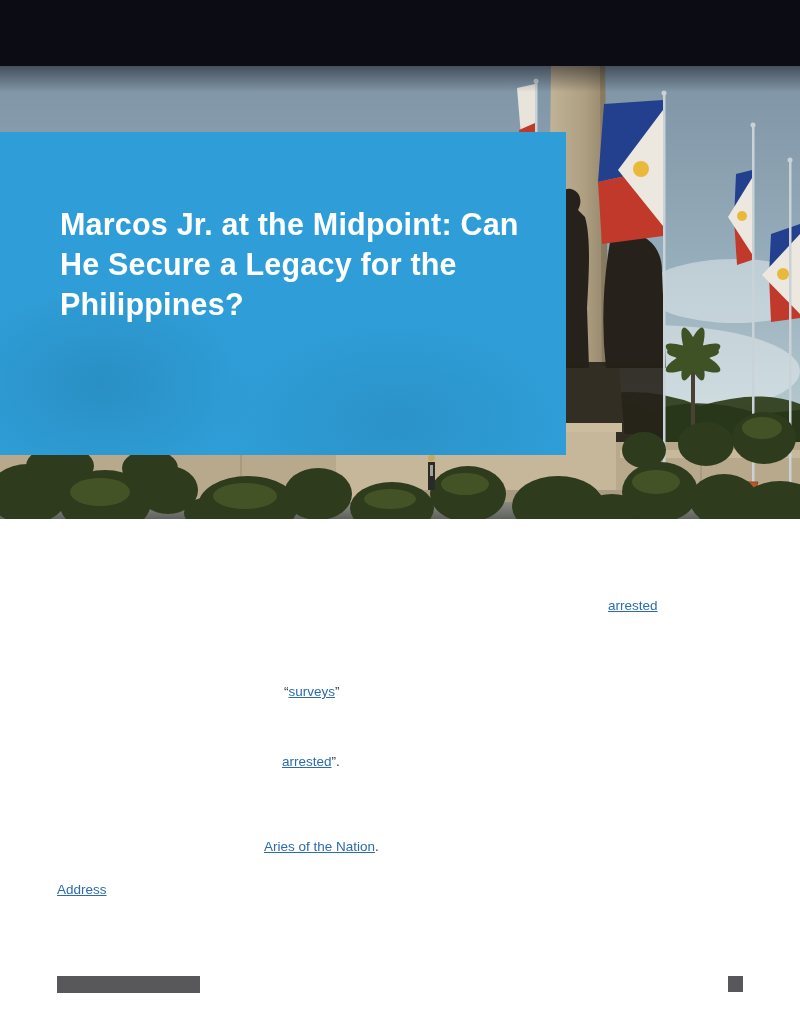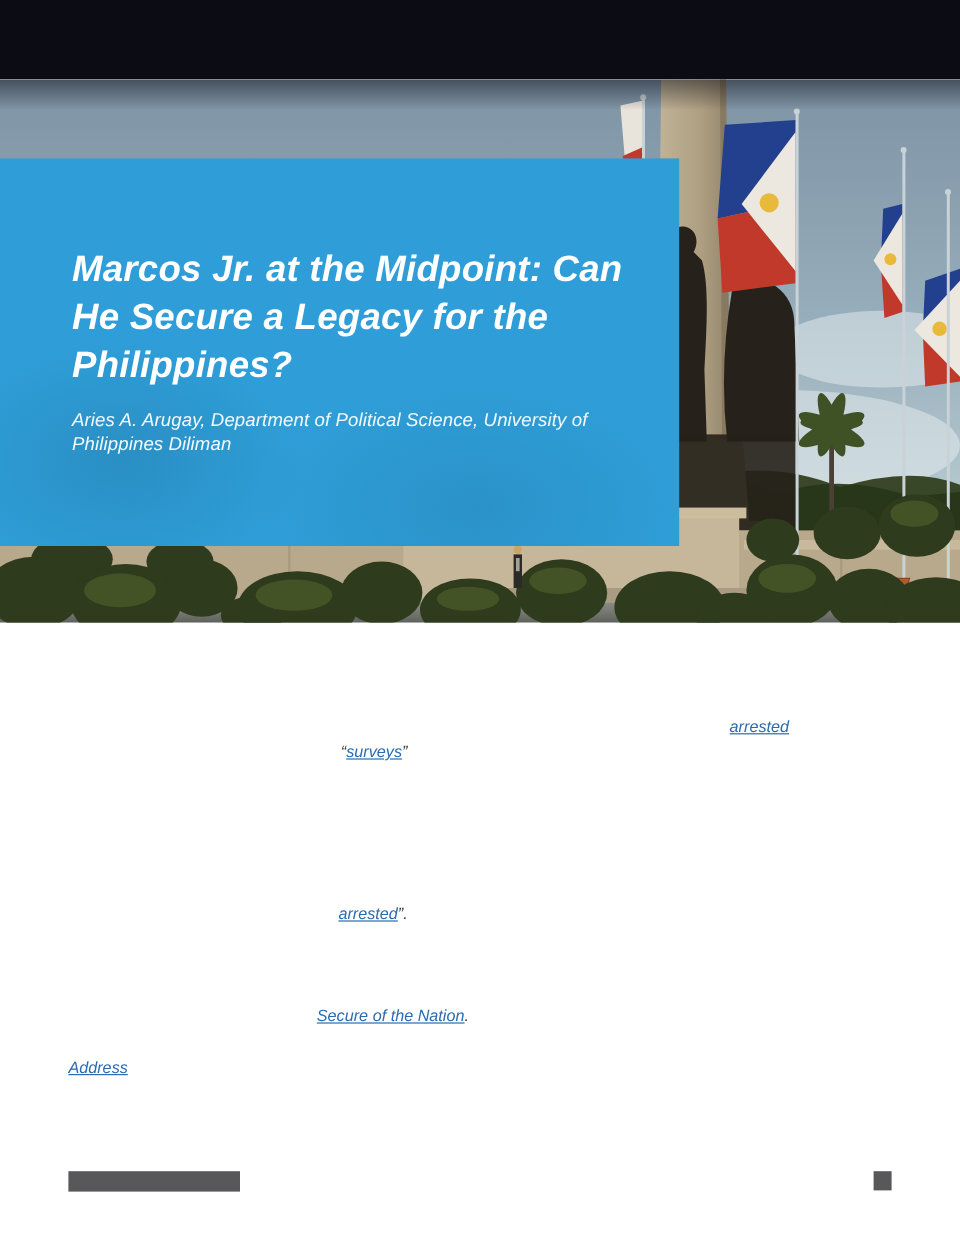--- a/index.html
+++ b/index.html
@@ -1,20 +1,19 @@
 <!DOCTYPE html>
 <html><head>
 <meta charset="utf-8">
 <style>
   html,body{margin:0;padding:0;background:#e9e9e9;}
   #screen{
     position:relative;width:800px;height:1035px;margin:0 auto;
     background:#ffffff;overflow:hidden;
     font-family:"Liberation Sans",sans-serif;
-    font-style:italic;
   }
   
   #topbar{position:absolute;left:0;top:0;width:800px;height:66px;background:var(--topbar,#0c0c15);}
   
   #hero{position:absolute;left:0;top:66px;width:800px;height:453px;overflow:hidden;}
   #hero svg{display:block;}
   
   #title-card{
     position:absolute;left:0;top:132px;width:566px;height:323px;
     background:
@@ -29,21 +28,21 @@
   }
   #hero-byline{
     margin:17px 0 0 60px;width:486px;
     font-size:15.5px;line-height:20px;font-weight:400;color:#f2fafd;letter-spacing:0.1px;
   }
   
   .frag{position:absolute;white-space:nowrap;font-size:13.5px;line-height:16px;}
   .frag a{color:var(--link,#2B6CB0);text-decoration:underline;cursor:pointer;}
   .frag .dk{color:#3a3a3a;text-decoration:none;}
   #frag-1{left:608px;top:598px;}
-  #frag-2{left:284px;top:619px;}
+  #frag-2{left:284px;top:684px;}
   #frag-3{left:282px;top:754px;}
   #frag-4{left:264px;top:839px;}
   #frag-5{left:57px;top:857px;margin-top:25px;}
   
   #footer-bar{position:absolute;left:57px;top:976px;width:143px;height:17px;background:var(--footerbar,#58585A);}
   #footer-square{position:absolute;left:728px;top:976px;width:15px;height:16px;background:var(--footerbar,#58585A);}
 </style>
 </head>
 <body>
 
@@ -211,29 +210,28 @@
         <rect x="430" y="399" width="3" height="11" fill="#CFC9B8" opacity="0.75"></rect>
         <circle cx="431.5" cy="392" r="3.5" fill="#C8A860"></circle>
       </g>
 
       <rect x="0" y="0" width="800" height="26" fill="url(#fadeTop)"></rect>
     </svg>
   </div>
 
   <div id="title-card">
     <h1 id="hero-title">Marcos Jr. at the Midpoint: Can He Secure a Legacy for the Philippines?</h1>
-    <p id="hero-byline">Aries A. Arugay, Department of Political Science, University of Philippines Diliman</p>
   </div>
 
   <div class="frag" id="frag-1"><a>arrested</a></div>
 
   <div class="frag" id="frag-2"><span class="dk">“</span><a>surveys</a><span class="dk">”</span></div>
 
   <div class="frag" id="frag-3"><a>arrested</a><span class="dk">”.</span></div>
 
-  <div class="frag" id="frag-4"><a>Secure of the Nation</a><span class="dk">.</span></div>
+  <div class="frag" id="frag-4"><a>Aries of the Nation</a><span class="dk">.</span></div>
 
   <div class="frag" id="frag-5"><a>Address</a></div>
 
   <div id="footer-bar"></div>
   <div id="footer-square"></div>
 
 </div>
 
 </body></html>

